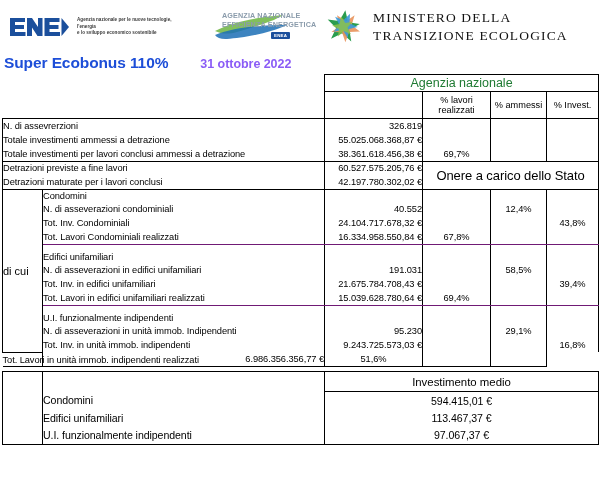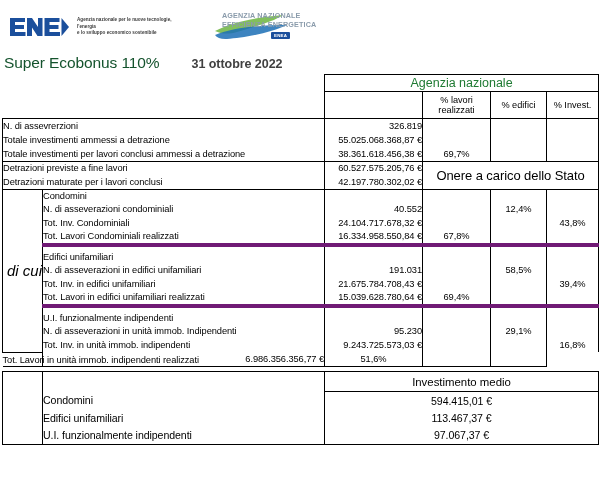--- a/index.html
+++ b/index.html
@@ -100,28 +100,28 @@
   
   .title-row {
     display: flex;
     align-items: baseline;
     padding: 2px 0 5px 4px;
     height: 22px;
     box-sizing: border-box;
   }
   .doc-title {
     font-size: 15.5px;
-    font-weight: normal;
-    color: #14532d;
+    font-weight: bold;
+    color: #1d4ed8;
     letter-spacing: -.1px;
   }
   .doc-date {
     font-size: 12.5px;
     font-weight: bold;
-    color: #404040;
+    color: #8b5cf6;
     margin-left: 32px;
     letter-spacing: -.05px;
   }
 
   
   table.main {
     border-collapse: collapse;
     table-layout: fixed;
     width: 596px;
     margin-left: 2px;
@@ -133,21 +133,21 @@
     font-weight: normal;
     box-sizing: border-box;
   }
   .bb  { border-bottom: 1px solid #000; }
   .bl  { border-left: 1px solid #000; }
   .br  { border-right: 1px solid #000; }
   .bt-thick { border-top: 1.8px solid #000; }
   .bb-thick { border-bottom: 1.8px solid #000; }
   .bl-thick { border-left: 1.8px solid #000; }
   .br-thick { border-right: 1.8px solid #000; }
-  .bb-thin { border-bottom: 4px solid #701a75; margin-top: 32px; }
+  .bb-thin { border-bottom: 1px solid #701a75; margin-top: 32px; }
 
   .row-h { height: 14.2px; }
   .label {
     padding-left: 4px;
     text-align: left;
     white-space: nowrap;
     letter-spacing: -.08px;
   }
   .label-indent { padding-left: 5px; }
   .num {
@@ -176,24 +176,23 @@
     line-height: 1.12;
     height: 27px;
     padding: 0 1px;
   }
   .onere {
     text-align: center;
     font-size: 13px;
     letter-spacing: -.08px;
   }
   .dicui {
-    text-align: right;
-    font-size: 15px;
+    text-align: left;
+    font-size: 11px;
     vertical-align: middle;
-    font-style: italic;
   }
   .sec-title {
     font-weight: bold;
     padding-left: 5px;
     letter-spacing: -.08px;
     white-space: nowrap;
   }
   .gap-row { height: 6px; }
 
   .inv-medio-hdr {
@@ -245,20 +244,34 @@
       <path d="M2,24 C20,14 48,10 70,8 C60,15 40,20 24,25 C16,27.5 8,27 2,24 Z" fill="#6cb43f" opacity=".85"></path>
       <path d="M2,28 C22,20 50,18 74,18 C58,26 30,31 14,32 C8,32.4 4,30.6 2,28 Z" fill="#1b6fb5" opacity=".85"></path>
     </svg>
     <div class="aee-text">
       <div>AGENZIA NAZIONALE</div>
       <div>EFFICIENZA ENERGETICA</div>
     </div>
     <div class="aee-badge">ENEA</div>
   </div>
 
+  <div class="mite-logo">
+    <svg class="mite-star" viewBox="0 0 40 40">
+      <g transform="translate(20,20)">
+        <path d="M0,-17 L4.4,-5.4 L16.2,-5.3 L6.7,1.9 L10.2,13.2 L0,6.3 L-10.2,13.2 L-6.7,1.9 L-16.2,-5.3 L-4.4,-5.4 Z" fill="#2a9d4e" transform="rotate(8)"></path>
+        <path d="M0,-15 L3.9,-4.8 L14.3,-4.7 L5.9,1.7 L9,11.7 L0,5.6 L-9,11.7 L-5.9,1.7 L-14.3,-4.7 L-3.9,-4.8 Z" fill="#e8955e" transform="rotate(-36) translate(2,2)" opacity=".92"></path>
+        <path d="M0,-13 L3.4,-4.2 L12.4,-4.1 L5.1,1.5 L7.8,10.1 L0,4.8 L-7.8,10.1 L-5.1,1.5 L-12.4,-4.1 L-3.4,-4.2 Z" fill="#3a9bd9" transform="rotate(24) translate(1,-2)" opacity=".9"></path>
+        <path d="M0,-11 L2.9,-3.5 L10.5,-3.5 L4.3,1.2 L6.6,8.6 L0,4 L-6.6,8.6 L-4.3,1.2 L-10.5,-3.5 L-2.9,-3.5 Z" fill="#8bc24a" transform="rotate(-10)" opacity=".85"></path>
+      </g>
+    </svg>
+    <div class="mite-text">
+      <div>MINISTERO DELLA</div>
+      <div>TRANSIZIONE ECOLOGICA</div>
+    </div>
+  </div>
 </div>
 
 <div class="title-row">
   <div class="doc-title">Super Ecobonus 110%</div>
   <div class="doc-date">31 ottobre 2022</div>
 </div>
 
 <table class="main">
   <colgroup>
     <col style="width:40px">
@@ -275,21 +288,21 @@
     <td colspan="4" class="hdr-total bt-thick bl-thick br-thick bb">Agenzia nazionale</td>
   </tr>
 
   <tr>
     <td colspan="2"></td>
     <td class="bl-thick"></td>
     <td class="hdr-sub bl br bb">
       <span>% lavori</span><br>
       <span>realizzati</span>
     </td>
-    <td class="hdr-sub br bb">% edifici</td>
+    <td class="hdr-sub br bb">% ammessi</td>
     <td class="hdr-sub br-thick bb">% Invest.</td>
   </tr>
 
   <tr class="row-h">
     <td colspan="2" class="label bt-thick bl-thick">N. di assevrerzioni</td>
     <td class="num bt-thick bl-thick">326.819</td>
     <td class="bl bt-thick"></td>
     <td class="bl bt-thick"></td>
     <td class="bl br-thick bt-thick"></td>
   </tr>

